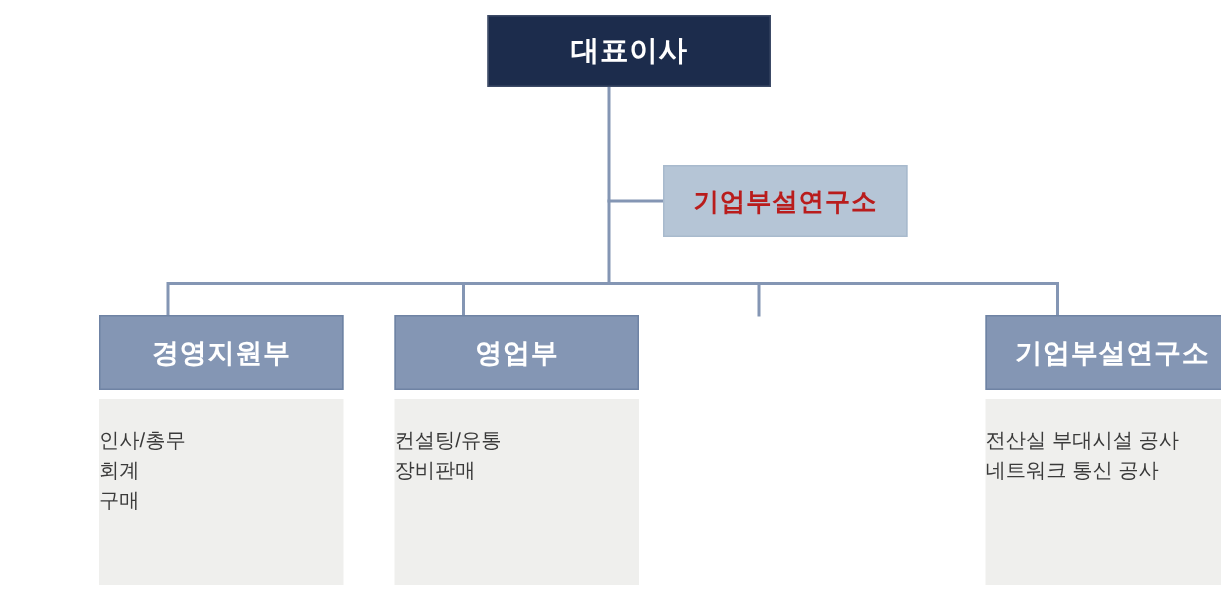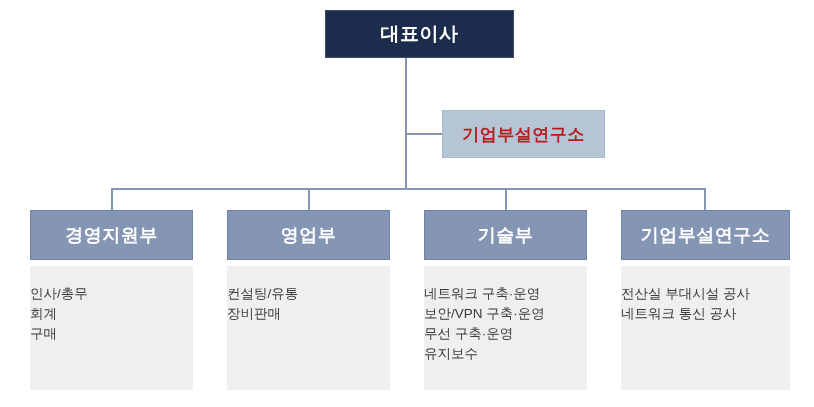--- a/index.html
+++ b/index.html
@@ -53,20 +53,21 @@
     color: #b91c1c;
     font-size: 17px;
     font-weight: 700;
     letter-spacing: 0.5px;
   }
 
   .dept {
     position: absolute;
     top: 210px;
     width: 163px;
+    margin-left: 36px;
   }
   .dept-1 { left: 30px; }
   .dept-2 { left: 227px; }
   .dept-3 { left: 424px; }
   .dept-4 { left: 621px; }
   .dept-4 .dept-header, .dept-4 .dept-body { width: 169px; }
 
   .dept-header {
     box-sizing: border-box;
     width: 163px;
@@ -150,29 +151,20 @@
   </div>
 
   <div class="dept dept-2">
     <div class="dept-header">영업부</div>
     <div class="dept-body">
       <span class="item">컨설팅/유통</span>
       <span class="item">장비판매</span>
     </div>
   </div>
 
-  <div class="dept dept-3">
-    <div class="dept-header">기술부</div>
-    <div class="dept-body">
-      <span class="item">네트워크 구축·운영</span>
-      <span class="item">보안/VPN 구축·운영</span>
-      <span class="item">무선 구축·운영</span>
-      <span class="item">유지보수</span>
-    </div>
-  </div>
 
   <div class="dept dept-4">
     <div class="dept-header">기업부설연구소</div>
     <div class="dept-body">
       <span class="item">전산실 부대시설 공사</span>
       <span class="item">네트워크 통신 공사</span>
     </div>
   </div>
 
 </div>

